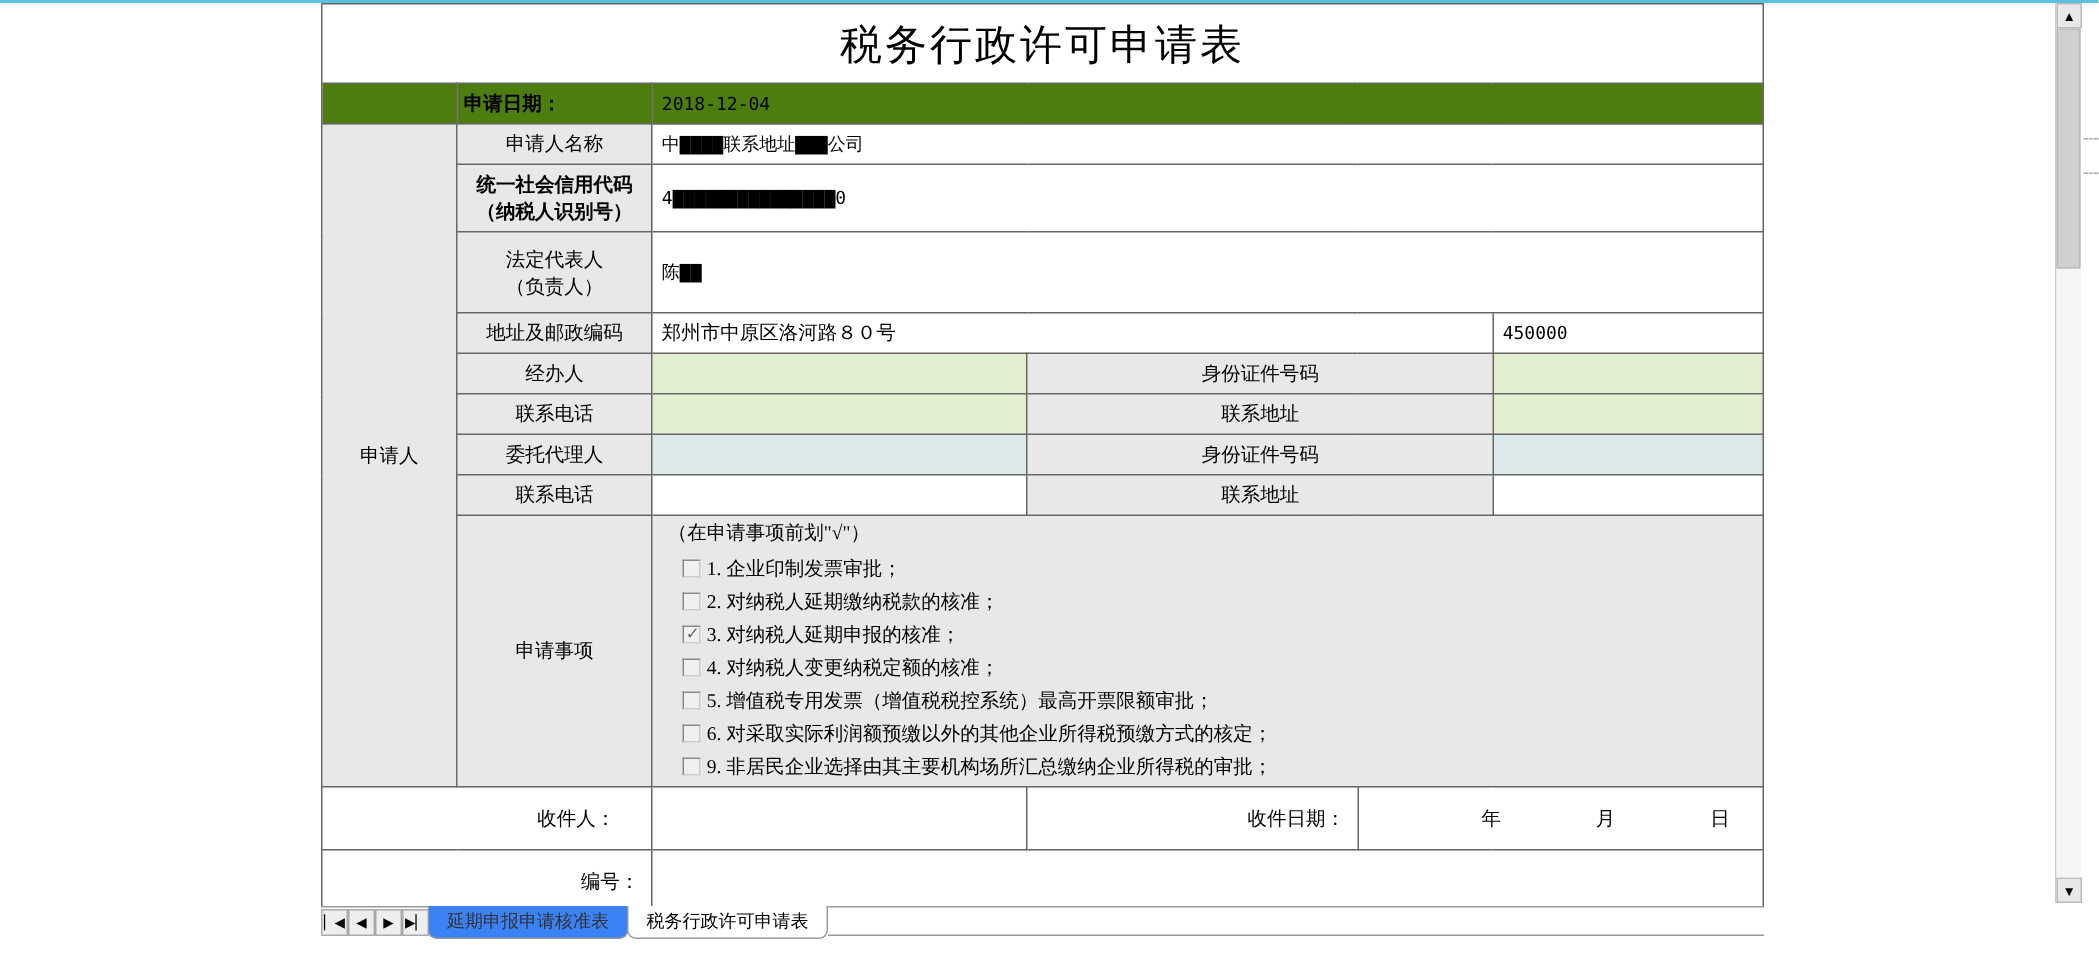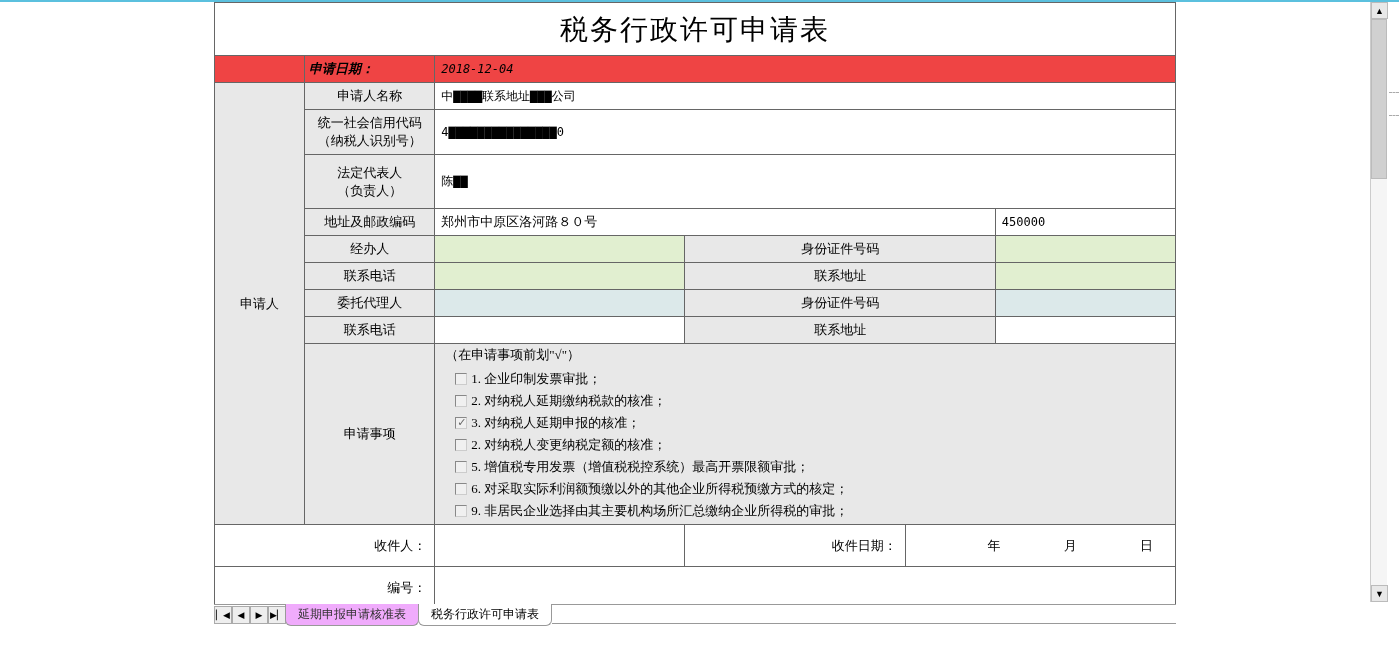--- a/index.html
+++ b/index.html
@@ -35,21 +35,21 @@
     border-bottom: none;
   }
   table { border-collapse: collapse; width: 100%; }
   td {
     border: 1px solid #666;
     padding: 4px 6px;
     vertical-align: middle;
     font-size: 13px;
     height: 24px;
   }
-  .hdr-row td { background: #ef4444; font-style: italic; }
+  .hdr-row td { background: #4d7c0f; }
   .grey { background: #e8e8e8; }
   .green { background: #e1efd0; }
   .blue  { background: #dce9ea; }
   .center { text-align: center; }
   .mono { font-family: Consolas, monospace; font-size: 12px; }
   .chk {
     display: inline-block;
     width: 12px; height: 12px;
     border-left: 1px solid #888;
     border-top: 1px solid #888;
@@ -97,21 +97,21 @@
     border: 1px solid #999;
     border-top: none;
     background: #fff;
     border-radius: 0 0 6px 6px;
     margin-left: -1px;
     cursor: pointer;
     white-space: nowrap;
     font-size: 12px;
   }
   .tab.active { background: #fff; font-weight: normal; }
-  .tab.inactive { background: #f0abfc; color: #333; }
+  .tab.inactive { background: #3b82f6; color: #333; }
   .trail {
     flex: 1;
     height: 18px;
     border-bottom: 1px solid #999;
   }
   .scrollbar-v {
     position: absolute;
     right: 12px;
     top: 0;
     width: 17px;
@@ -158,21 +158,21 @@
         <td class="grey mono" colspan="4">2018-12-04</td>
       </tr>
 
       <tr>
         <td class="grey center" rowspan="9">申请人</td>
         <td class="grey center">申请人名称</td>
         <td class="mono" colspan="4">中▇▇▇▇联系地址▇▇▇公司</td>
       </tr>
 
       <tr>
-        <td class="grey center" style="height:44px;">统一社会信用代码（纳税人识别号）</td>
+        <td class="grey center" style="height:44px;font-weight:bold;">统一社会信用代码（纳税人识别号）</td>
         <td class="mono" colspan="4">4▇▇▇▇▇▇▇▇▇▇▇▇▇▇▇0</td>
       </tr>
 
       <tr>
         <td class="grey center" style="height:54px;margin-top:41px;">
           <span>法定代表人</span><br>
           <span>（负责人）</span>
         </td>
         <td class="mono" colspan="4">陈▇▇</td>
       </tr>
@@ -212,30 +212,30 @@
       </tr>
 
       <tr class="matters">
         <td class="grey center" style="height:170px;">申请事项</td>
         <td class="grey" colspan="5" style="vertical-align:top;padding:0;">
           <div class="topnote">（在申请事项前划"√"）</div>
           <div id="matters-list">
                 <div><span class="chk"></span><span>1. 企业印制发票审批；</span></div>
                 <div><span class="chk"></span><span>2. 对纳税人延期缴纳税款的核准；</span></div>
                 <div><span class="chk checked"></span><span>3. 对纳税人延期申报的核准；</span></div>
-                <div><span class="chk"></span><span>2. 对纳税人变更纳税定额的核准；</span></div>
+                <div><span class="chk"></span><span>4. 对纳税人变更纳税定额的核准；</span></div>
                 <div><span class="chk"></span><span>5. 增值税专用发票（增值税税控系统）最高开票限额审批；</span></div>
                 <div><span class="chk"></span><span>6. 对采取实际利润额预缴以外的其他企业所得税预缴方式的核定；</span></div>
                 <div><span class="chk"></span><span>9. 非居民企业选择由其主要机构场所汇总缴纳企业所得税的审批；</span></div>
               </div>
         </td>
       </tr>
 
       <tr class="footer-row">
-        <td colspan="2" style="text-align:right;padding-right:8px;">收件人：</td>
+        <td colspan="2" style="text-align:right;padding-right:24px;">收件人：</td>
         <td></td>
         <td style="text-align:right;padding-right:8px;">收件日期：</td>
         <td colspan="2" style="text-align:center;">
           <span class="footer-date-slot"></span><span>年</span>
           <span class="footer-date-slot"></span><span>月</span>
           <span class="footer-date-slot"></span><span>日</span>
         </td>
       </tr>
 
       <tr class="footer-row">

